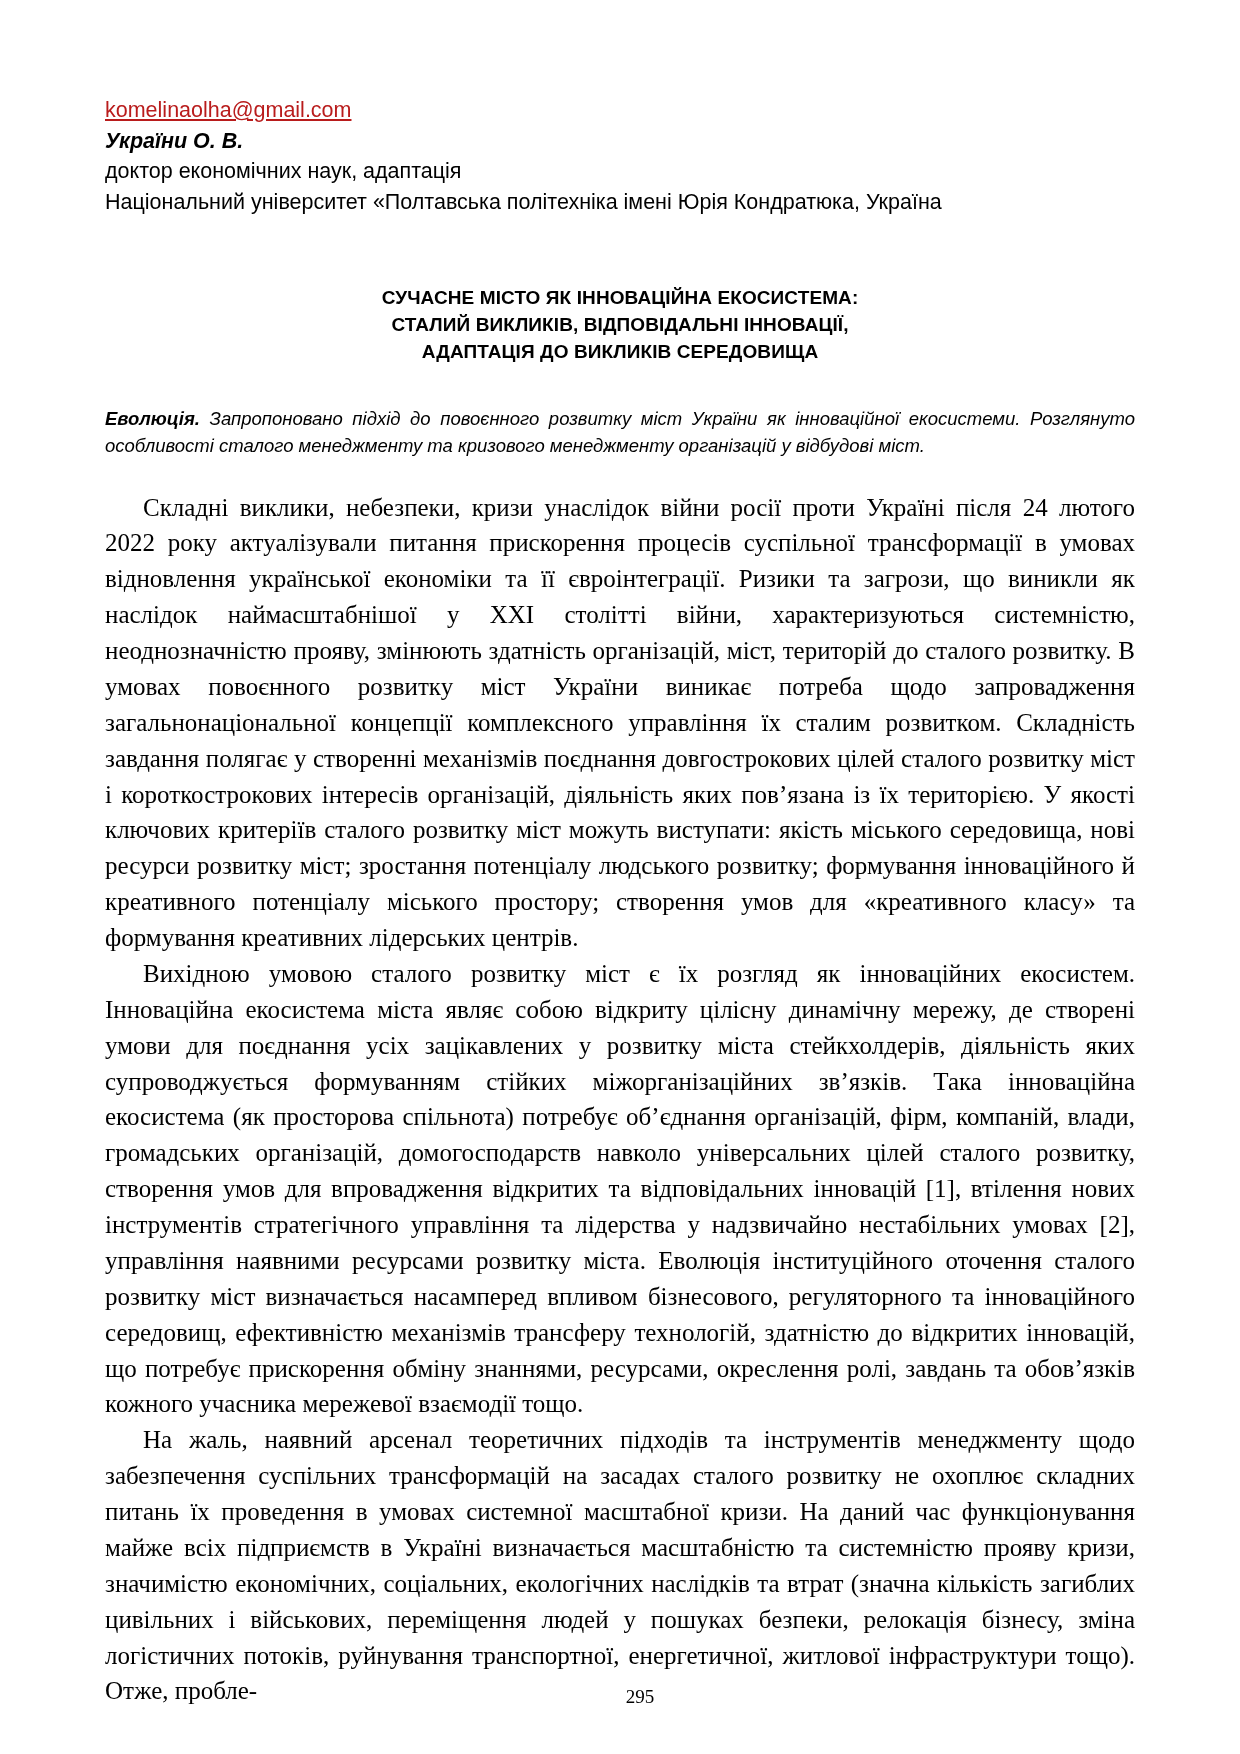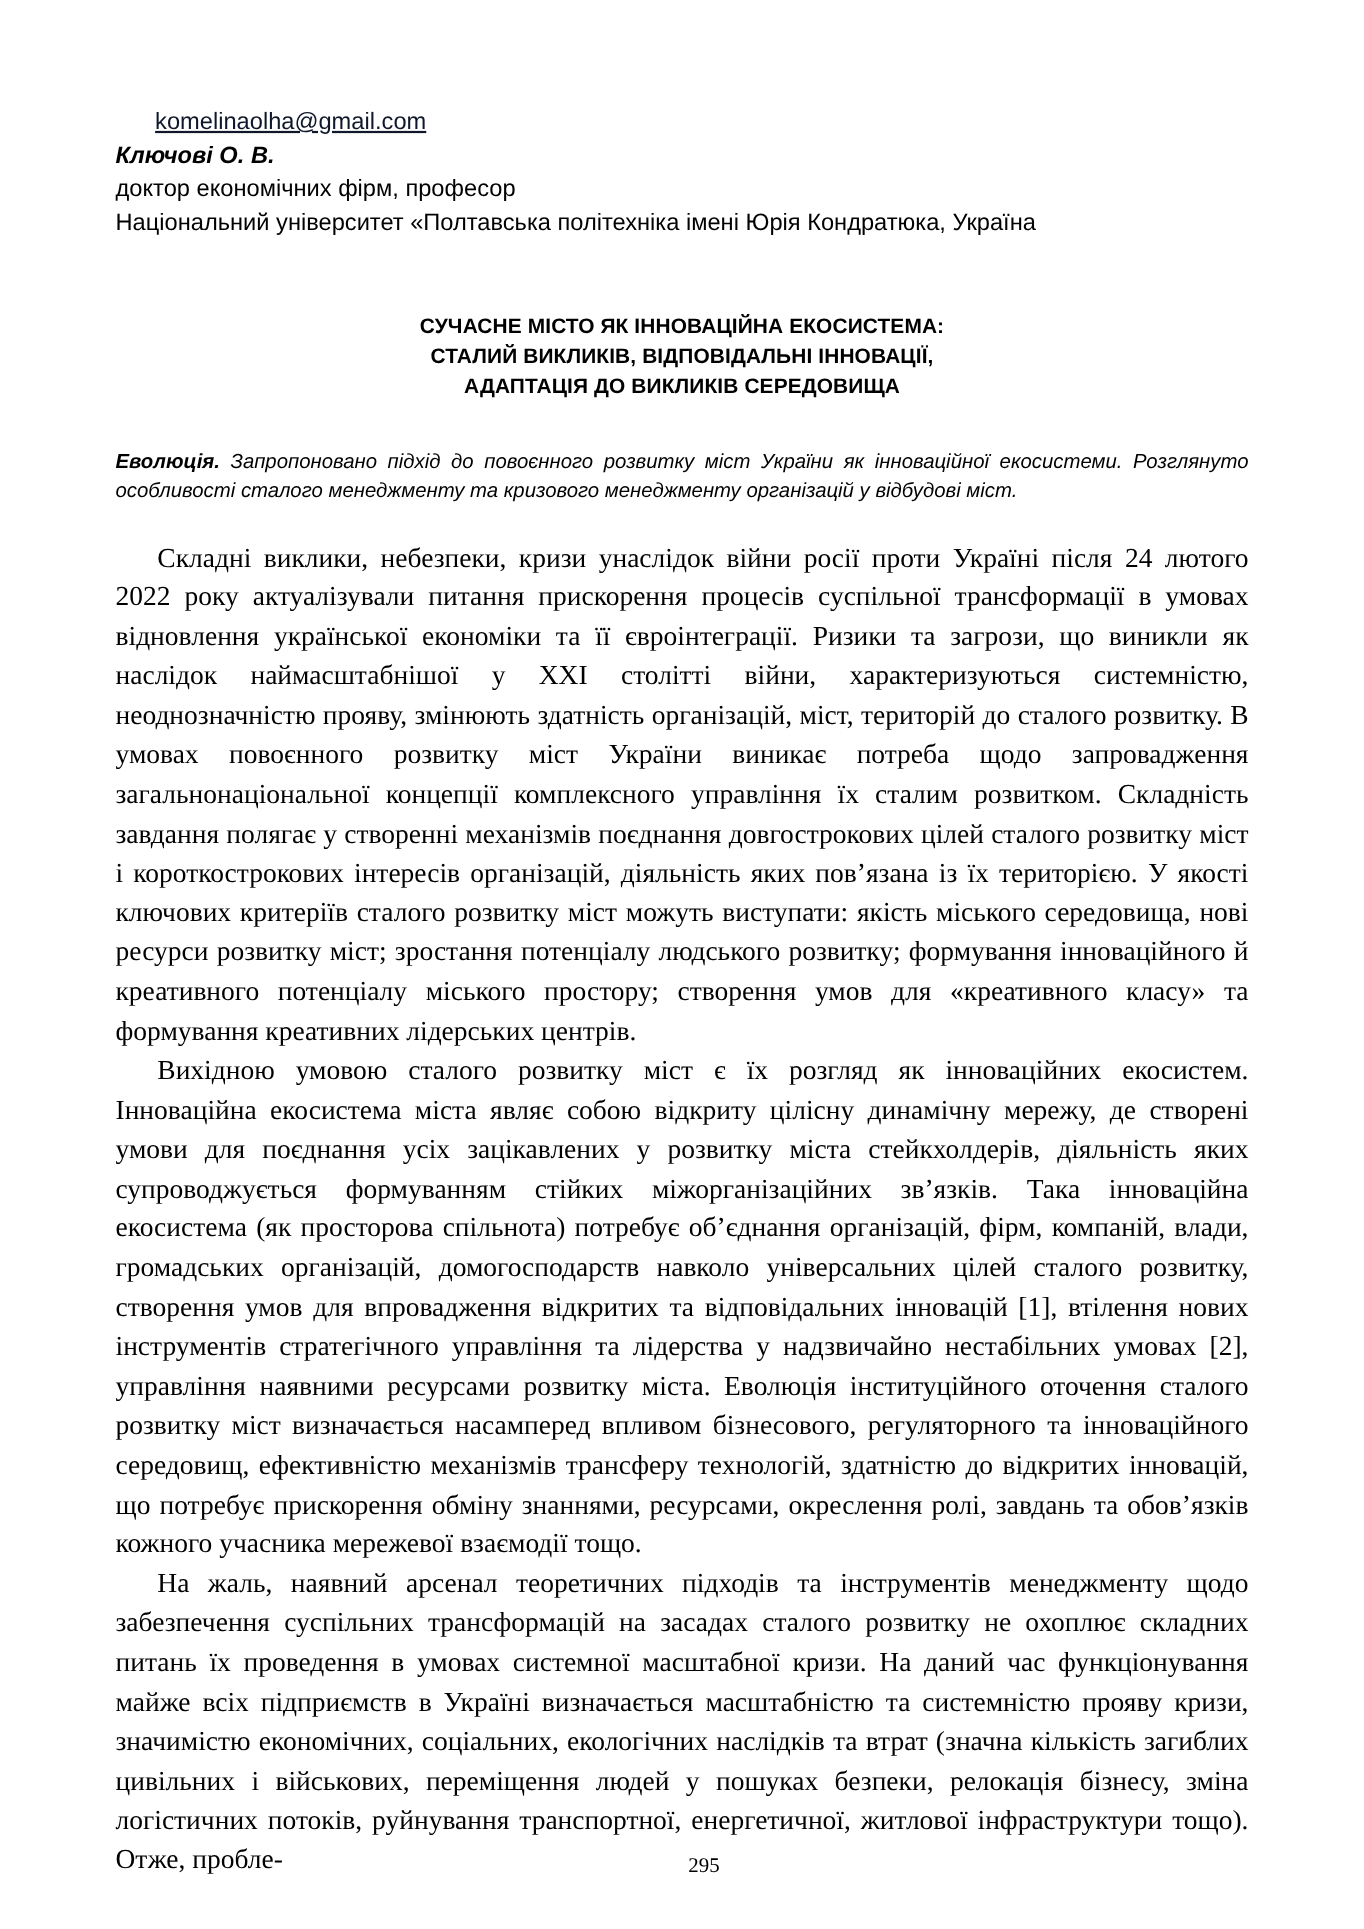--- a/index.html
+++ b/index.html
@@ -16,24 +16,23 @@
     padding: 95px 105px 0 105px;
     font-family: "Liberation Serif", serif;
     color: #000000;
   }
   .header-block {
     font-family: "Liberation Sans", sans-serif;
     font-size: 21.5px;
     line-height: 1.42;
   }
   .email {
-    color: #0f172a;
+    color: #b91c1c;
     text-decoration: underline;
     display: inline-block;
-    margin-left: 36px;
   }
   .author {
     font-style: italic;
     font-weight: bold;
     font-family: "Liberation Sans", sans-serif;
   }
   .affil-line {
     font-family: "Liberation Sans", sans-serif;
   }
   .title {
@@ -94,22 +93,22 @@
 </style>
 </head>
 <body>
 
 <div class="page">
 
   <div class="header-block">
     <div>
       <a class="email" href="#">komelinaolha@gmail.com</a>
     </div>
-    <div class="author">Ключові О. В.</div>
-    <div class="affil-line">доктор економічних фірм, професор</div>
+    <div class="author">України О. В.</div>
+    <div class="affil-line">доктор економічних наук, адаптація</div>
     <div class="affil-line">Національний університет «Полтавська політехніка імені Юрія Кондратюка, Україна</div>
   </div>
 
   <div class="title">
     <div>СУЧАСНЕ МІСТО ЯК ІННОВАЦІЙНА ЕКОСИСТЕМА:</div>
     <div>СТАЛИЙ ВИКЛИКІВ, ВІДПОВІДАЛЬНІ ІННОВАЦІЇ,</div>
     <div>АДАПТАЦІЯ ДО ВИКЛИКІВ СЕРЕДОВИЩА</div>
   </div>
 
   <div class="abstract">

